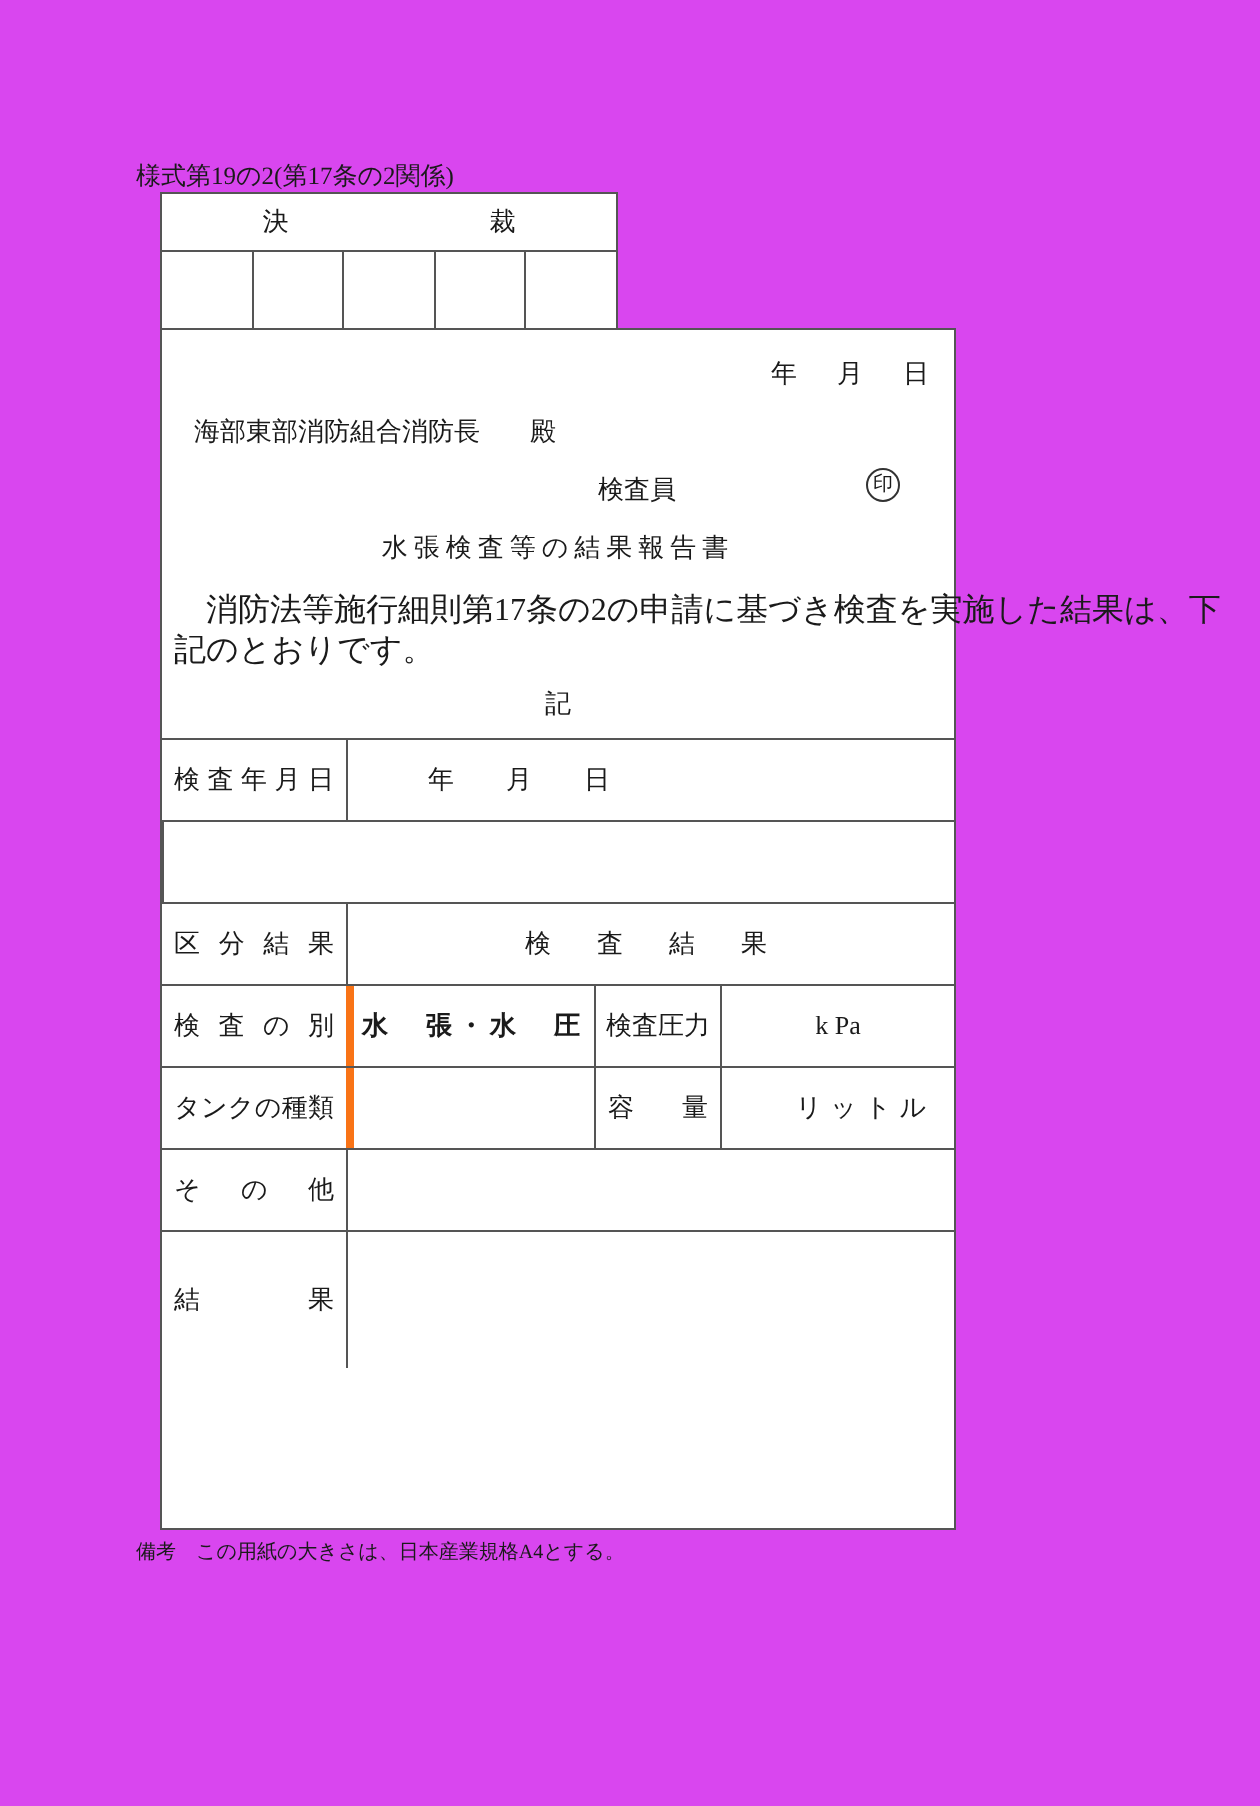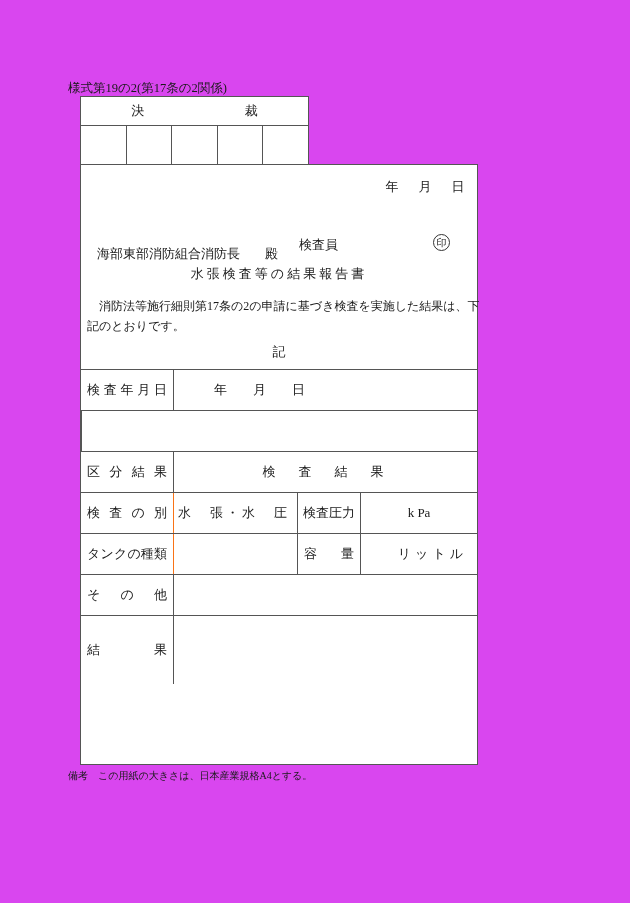--- a/index.html
+++ b/index.html
@@ -87,21 +87,20 @@
     top: 13px;
     right: 9px;
     letter-spacing: 3.5px;
     white-space: nowrap;
   }
   .addressee-line {
     position: absolute;
     top: 42px;
     left: 16px;
     white-space: nowrap;
-    margin-top: 38px;
   }
   .honorific { margin-left: 25px; }
   .inspector-label {
     position: absolute;
     top: 71px;
     left: 218px;
     white-space: nowrap;
   }
   .seal-mark {
     position: absolute;
@@ -123,21 +122,21 @@
     width: 100%;
     text-align: center;
     letter-spacing: 3px;
     white-space: nowrap;
   }
   .body-par {
     position: absolute;
     top: 131px;
     left: 6px;
     right: 2px;
-    font-size: 12px;
+    font-size: 16px;
     line-height: 20px;
   }
   .body-par div { white-space: nowrap; }
   .record-heading {
     position: absolute;
     top: 178px;
     left: 0;
     width: 100%;
     text-align: center;
   }
@@ -168,24 +167,25 @@
     text-align-last: justify;
     text-justify: inter-character;
   }
   .fcell-value {
     flex: 1;
     border-left: 1px solid #555;
     padding: 0 8px;
   }
   .fcell-mid {
     flex: 0 0 124px;
-    border-left: 1px solid #f97316;
+    border-left: 4px solid #f97316;
     padding-left: 4px;
     letter-spacing: 3px;
     white-space: nowrap;
+    font-weight: bold;
   }
   .fcell-sub {
     flex: 0 0 63px;
     border-left: 1px solid #555;
     padding: 0 6px;
   }
   .fcell-subval {
     flex: 1;
     border-left: 1px solid #555;
     padding: 0 0;

